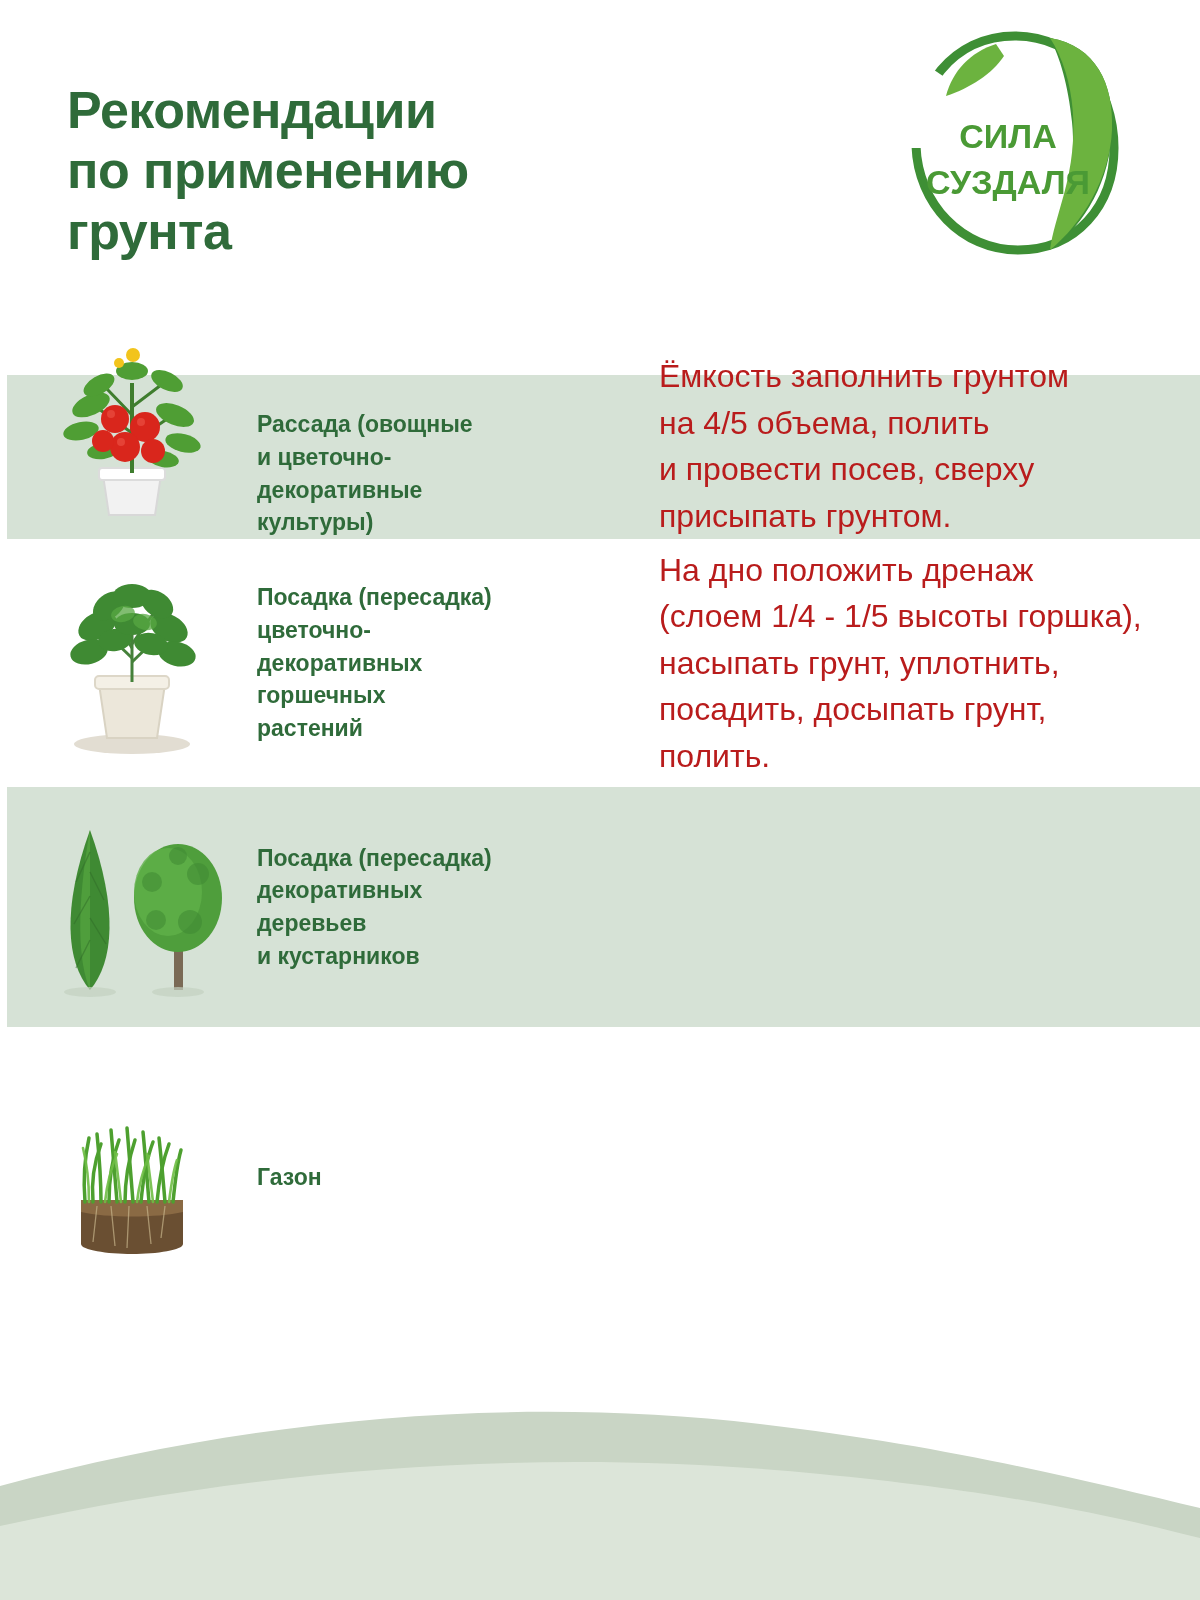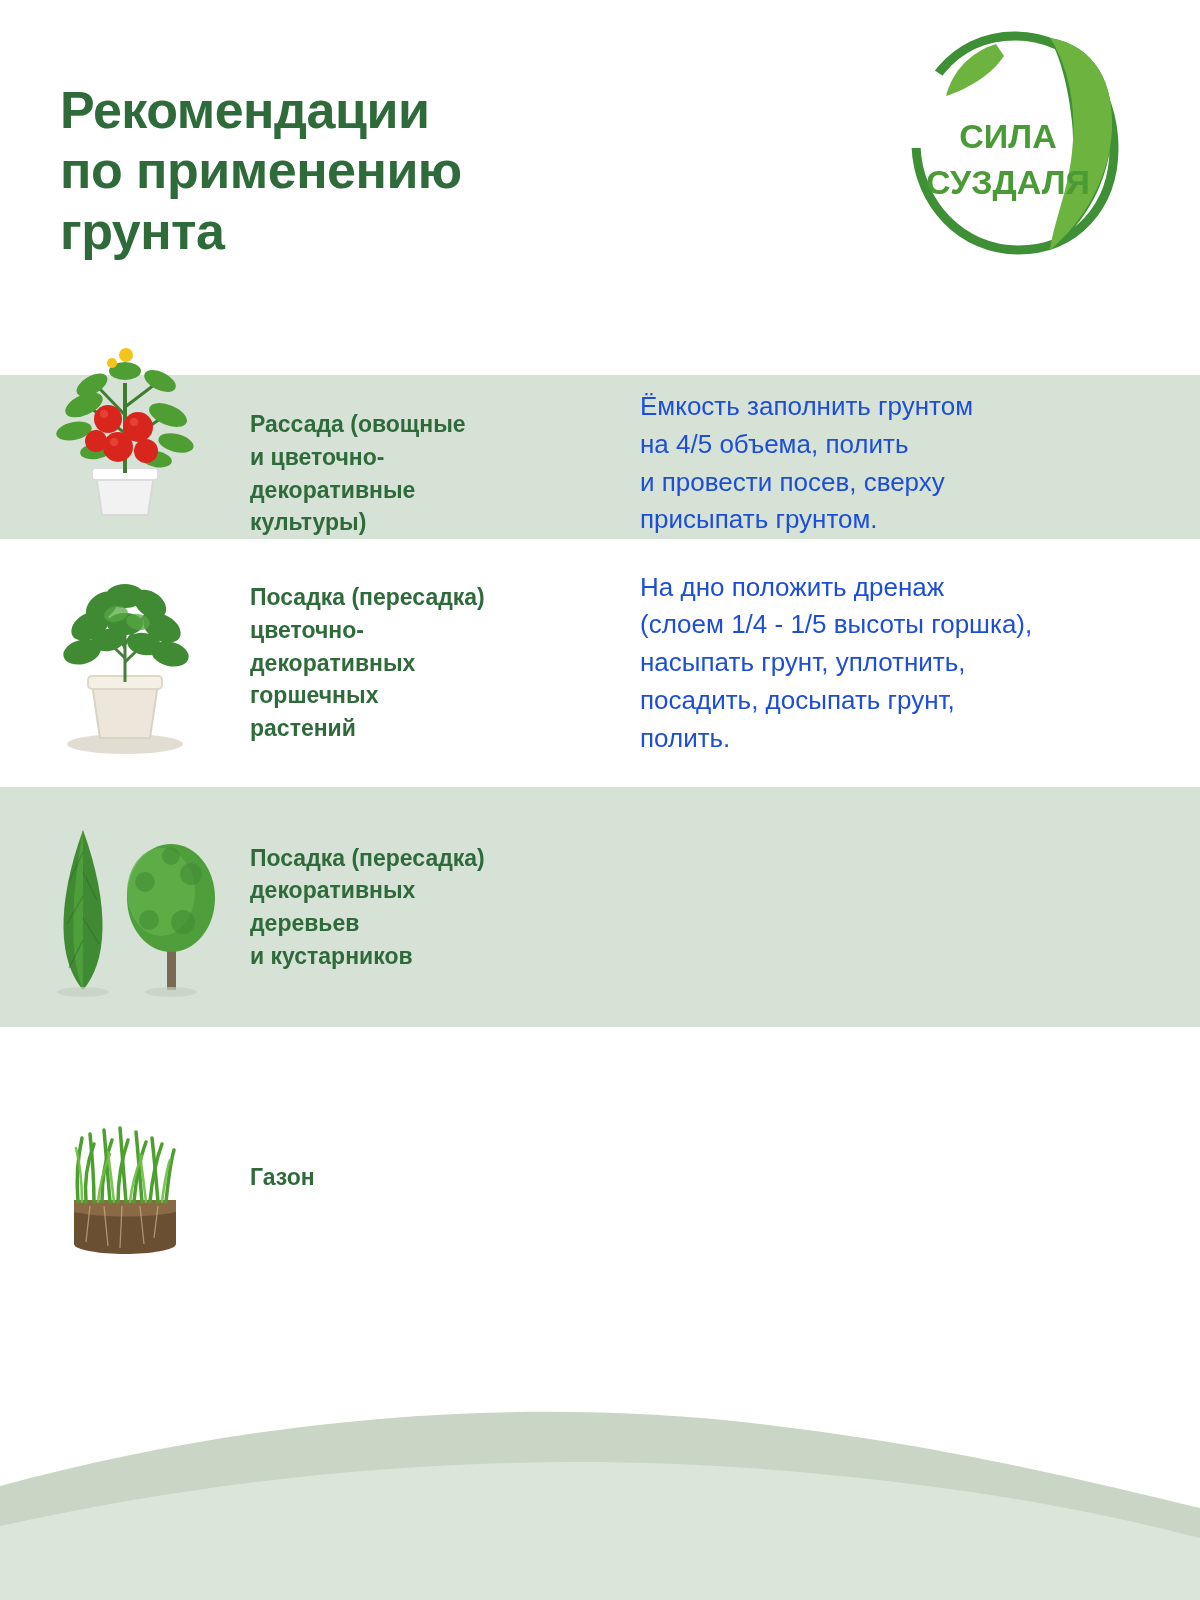--- a/index.html
+++ b/index.html
@@ -8,20 +8,21 @@
     width: 1200px; height: 1600px;
     background: #ffffff;
     font-family: "Liberation Sans", sans-serif;
     overflow: hidden;
   }
   .page {
     position: relative;
     width: 1200px; height: 1600px;
     background: #ffffff;
     overflow: hidden;
+    padding-left: 7px;
   }
 
   
   .header {
     position: relative;
     height: 375px;
     padding: 80px 60px 0 60px;
   }
   .page-title {
     font-size: 52px;
@@ -67,24 +68,25 @@
     width: 390px;
     padding-right: 24px;
     font-size: 23px;
     line-height: 1.42;
     font-weight: bold;
     color: #2f6b3a;
     white-space: pre-line;
   }
   .cell-text {
     flex: 1;
-    font-size: 26px;
+    font-size: 32px;
     line-height: 1.45;
-    color: #1d4ed8;
+    color: #b91c1c;
     white-space: pre-line;
+    margin-left: 12px;
   }
 
   .row-1 { height: 164px; align-items: flex-end; }
   .row-2 { height: 248px; }
   .row-3 { height: 240px; }
   .row-4 { height: 300px; }
 
   
   .art { display: block; }
 

